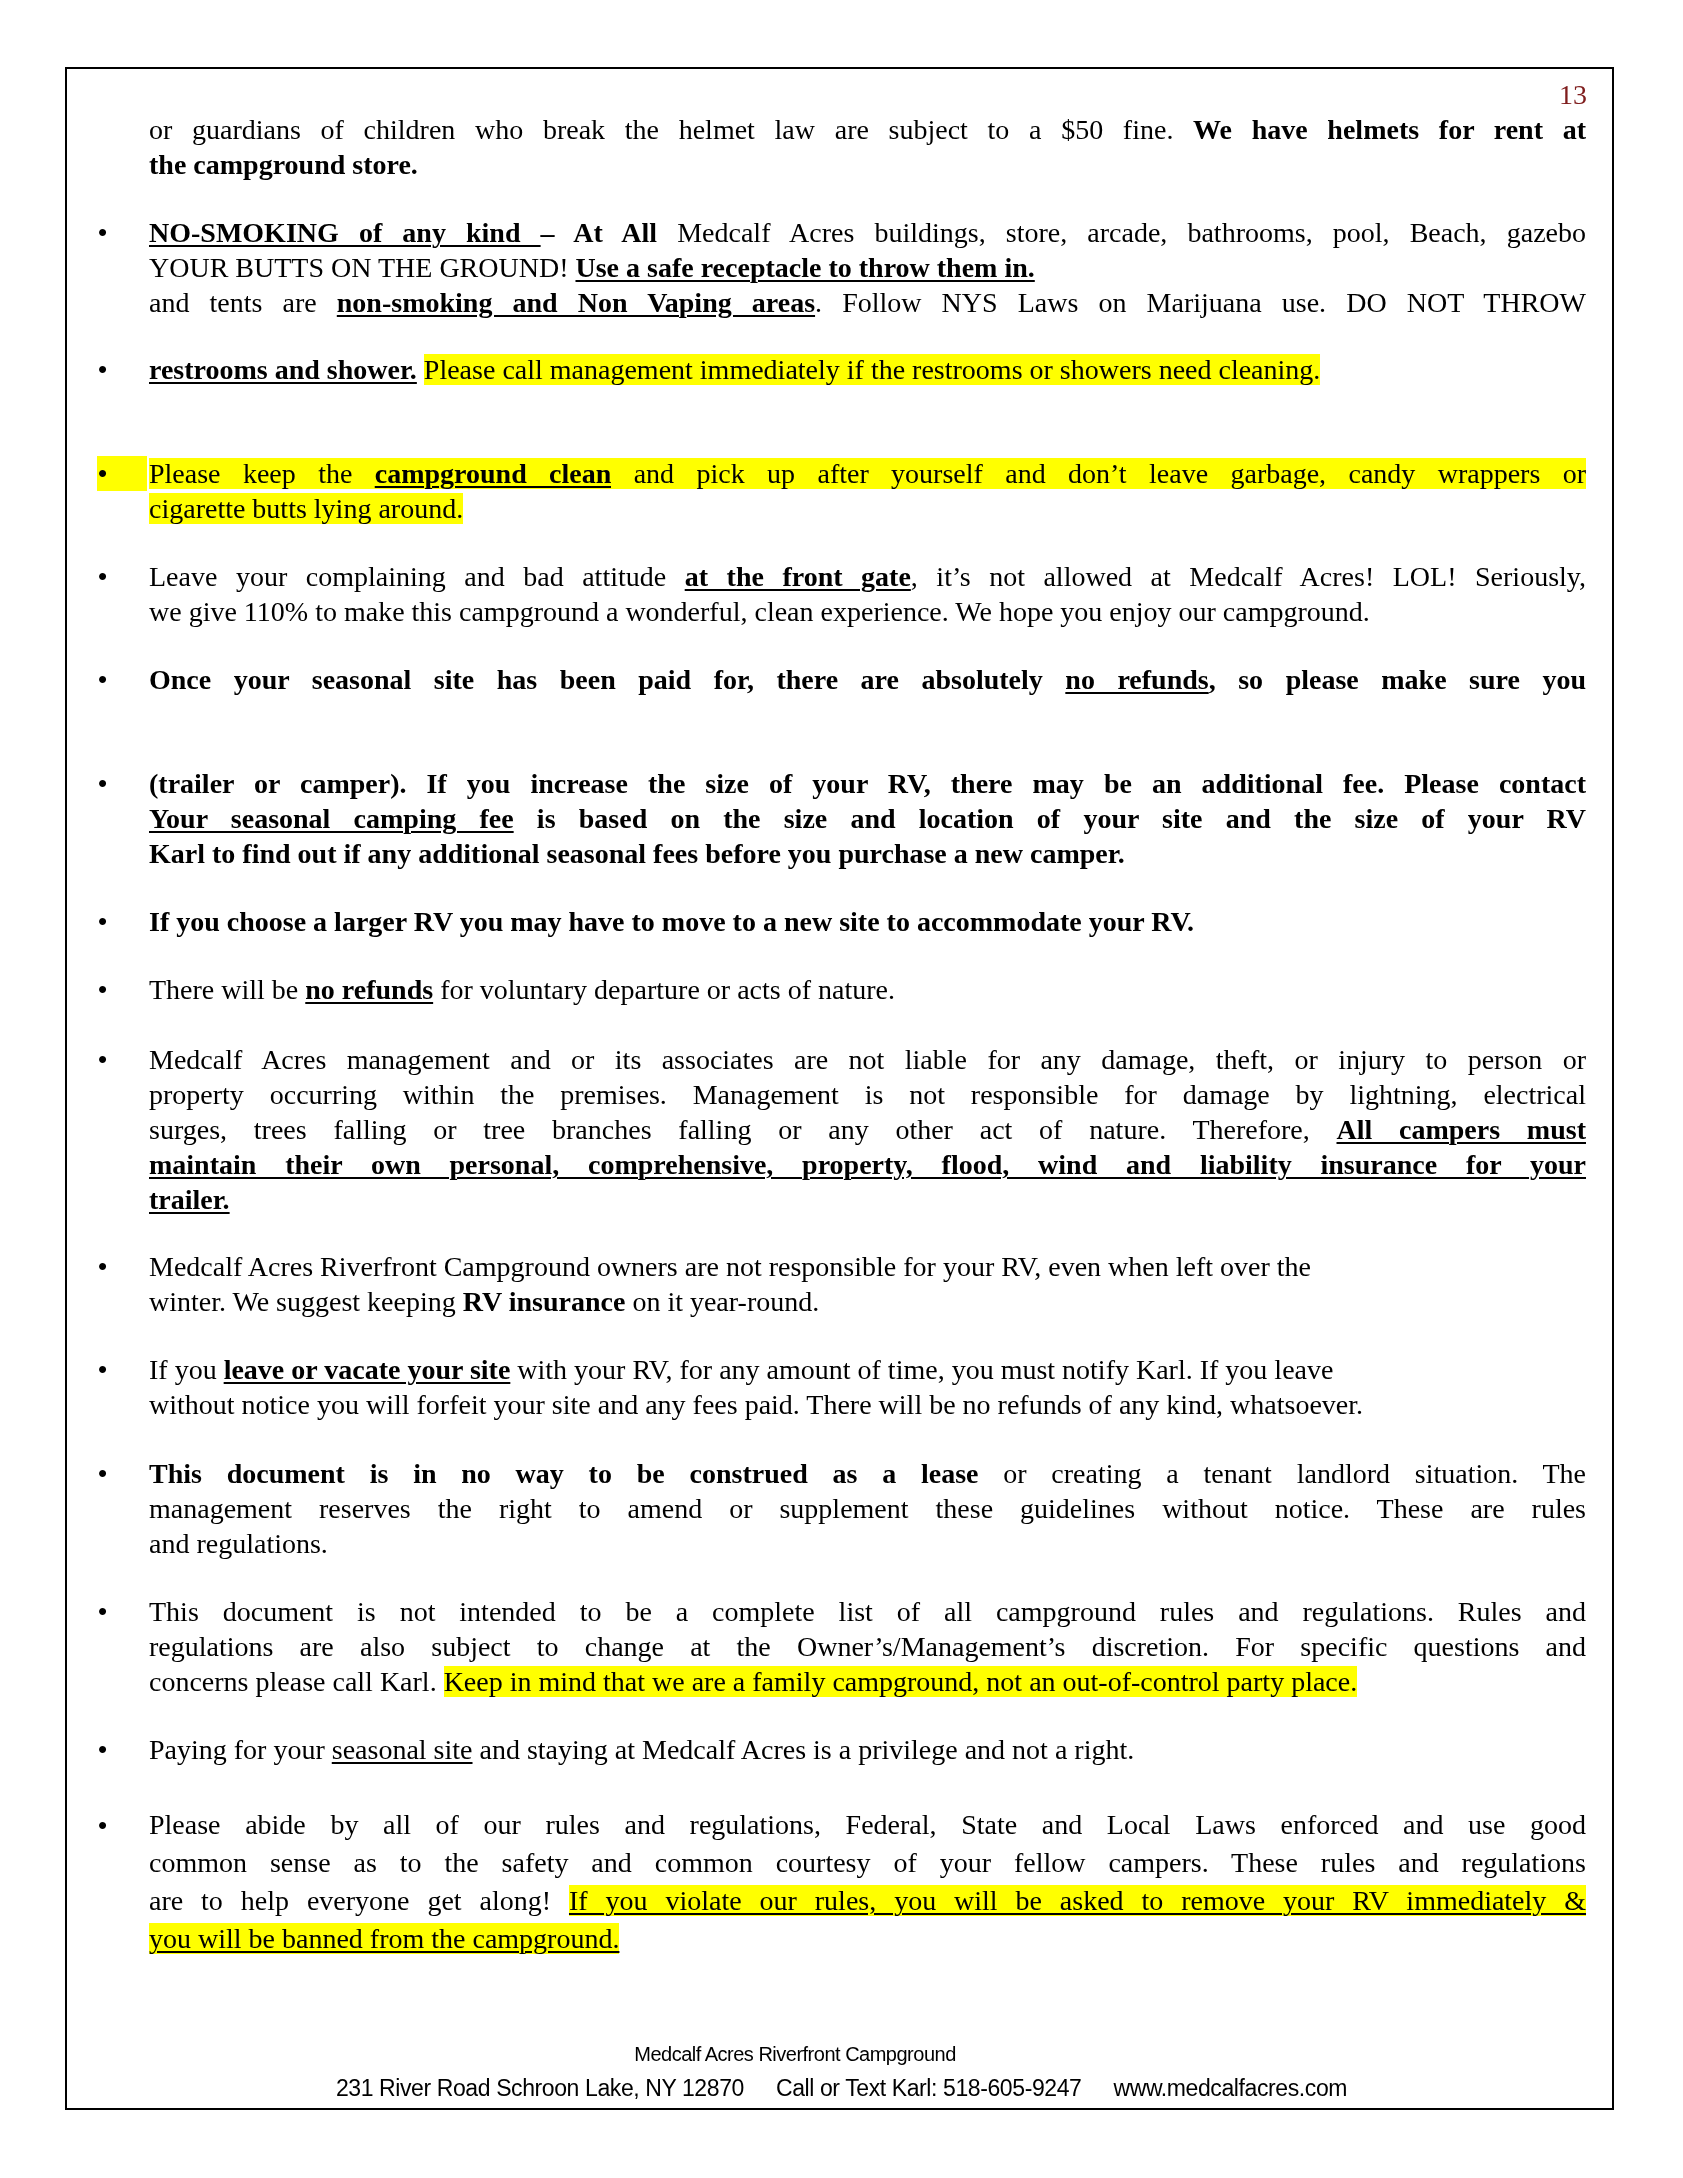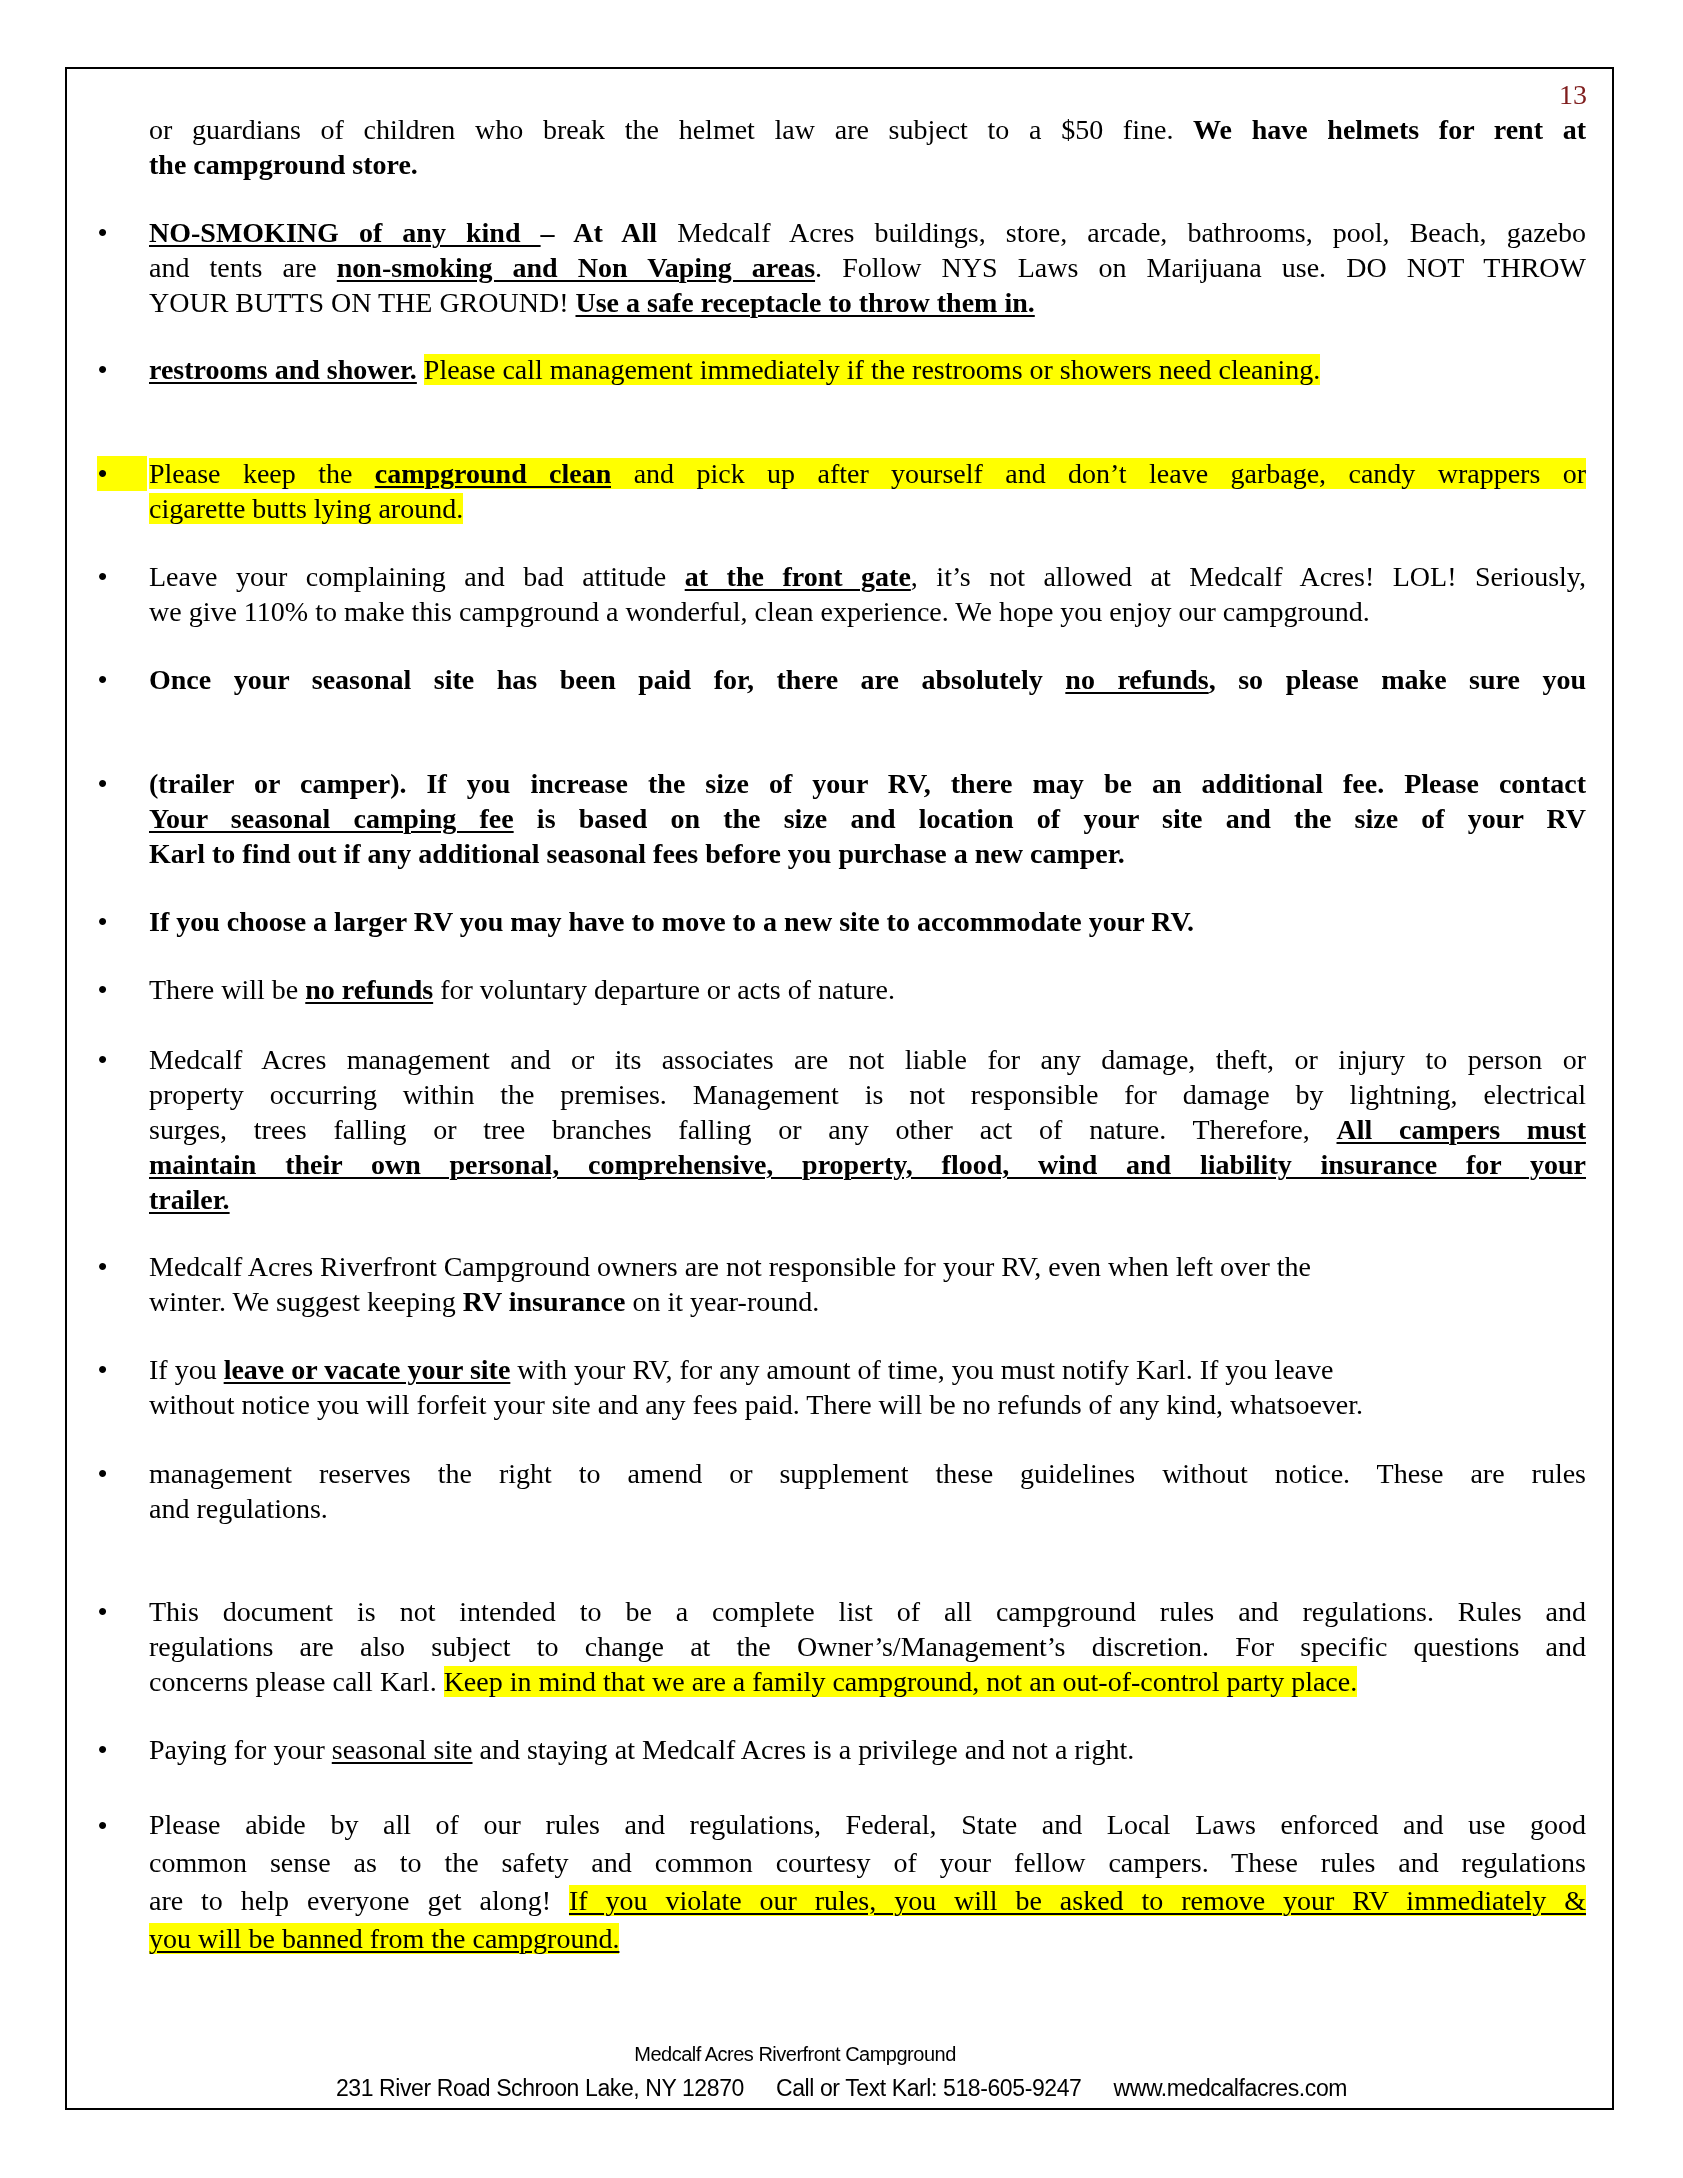--- a/index.html
+++ b/index.html
@@ -49,22 +49,22 @@
 <div class="page-frame"></div>
 <div class="page-number">13</div>
 
 <div class="para" style="top:112px">
     <div class="line justify" style="white-space: normal;"><span class="">or guardians of children who break the helmet law are subject to a $50 fine. </span><span class="b">We have helmets for rent at</span></div>
     <div class="line"><span class="b">the campground store.</span></div>
   </div>
 <div class="para" style="top:215px">
     <div class="bullet"><span class="dot">•</span></div>
     <div class="line justify" style="white-space: normal;"><span class="b u">NO-SMOKING of any kind </span><span class="b">– At All</span><span class=""> Medcalf Acres buildings, store, arcade, bathrooms, pool, Beach, gazebo</span></div>
+    <div class="line"><span class="">YOUR BUTTS ON THE GROUND!  </span><span class="b u">Use a safe receptacle to throw them in.</span></div>
     <div class="line justify" style="white-space: normal;"><span class="">and tents are </span><span class="b u">non-smoking and Non Vaping areas</span><span class="">. Follow NYS Laws on Marijuana use. DO NOT THROW</span></div>
-    <div class="line"><span class="">YOUR BUTTS ON THE GROUND!  </span><span class="b u">Use a safe receptacle to throw them in.</span></div>
   </div>
 <div class="para" style="top:352px">
     <div class="bullet"><span class="dot">•</span></div>
     <div class="line"><span class="b u">restrooms and shower.</span><span class="">  </span><span class="h">Please call management immediately if the restrooms or showers need cleaning.</span></div>
   </div>
 <div class="para" style="top:456px">
     <div class="bullet hl"><span class="dot">•</span></div>
     <div class="line justify" style="white-space: normal;"><span class="h">Please keep the </span><span class="b u h">campground clean</span><span class="h"> and pick up after yourself and don’t leave garbage, candy wrappers or</span></div>
     <div class="line"><span class="h">cigarette butts lying around.</span></div>
   </div>
@@ -104,20 +104,21 @@
     <div class="line"><span class="">Medcalf Acres Riverfront Campground owners are not responsible for your RV, even when left over the</span></div>
     <div class="line"><span class="">winter. We suggest keeping </span><span class="b">RV insurance</span><span class=""> on it year-round.</span></div>
   </div>
 <div class="para" style="top:1352px">
     <div class="bullet"><span class="dot">•</span></div>
     <div class="line"><span class="">If you </span><span class="b u">leave or vacate your site</span><span class=""> with your RV, for any amount of time, you must notify Karl. If you leave</span></div>
     <div class="line"><span class="">without notice you will forfeit your site and any fees paid. There will be no refunds of any kind, whatsoever.</span></div>
   </div>
 <div class="para" style="top:1456px">
     <div class="bullet"><span class="dot">•</span></div>
+    <div class="line justify" style="white-space: normal;"><span class="b">This document is in no way to be construed as a lease</span><span class=""> or creating a tenant landlord situation. The</span></div>
     <div class="line justify" style="white-space: normal;"><span class="">management reserves the right to amend or supplement these guidelines without notice.  These are rules</span></div>
     <div class="line"><span class="">and regulations.</span></div>
   </div>
 <div class="para" style="top:1594px">
     <div class="bullet"><span class="dot">•</span></div>
     <div class="line justify" style="white-space: normal;"><span class="">This document is not intended to be a complete list of all campground rules and regulations. Rules and</span></div>
     <div class="line justify" style="white-space: normal;"><span class="">regulations are also subject to change at the Owner’s/Management’s discretion. For specific questions and</span></div>
     <div class="line"><span class="">concerns please call Karl. </span><span class="h">Keep in mind that we are a family campground, not an out-of-control party place.</span></div>
   </div>
 <div class="para" style="top:1732px">

